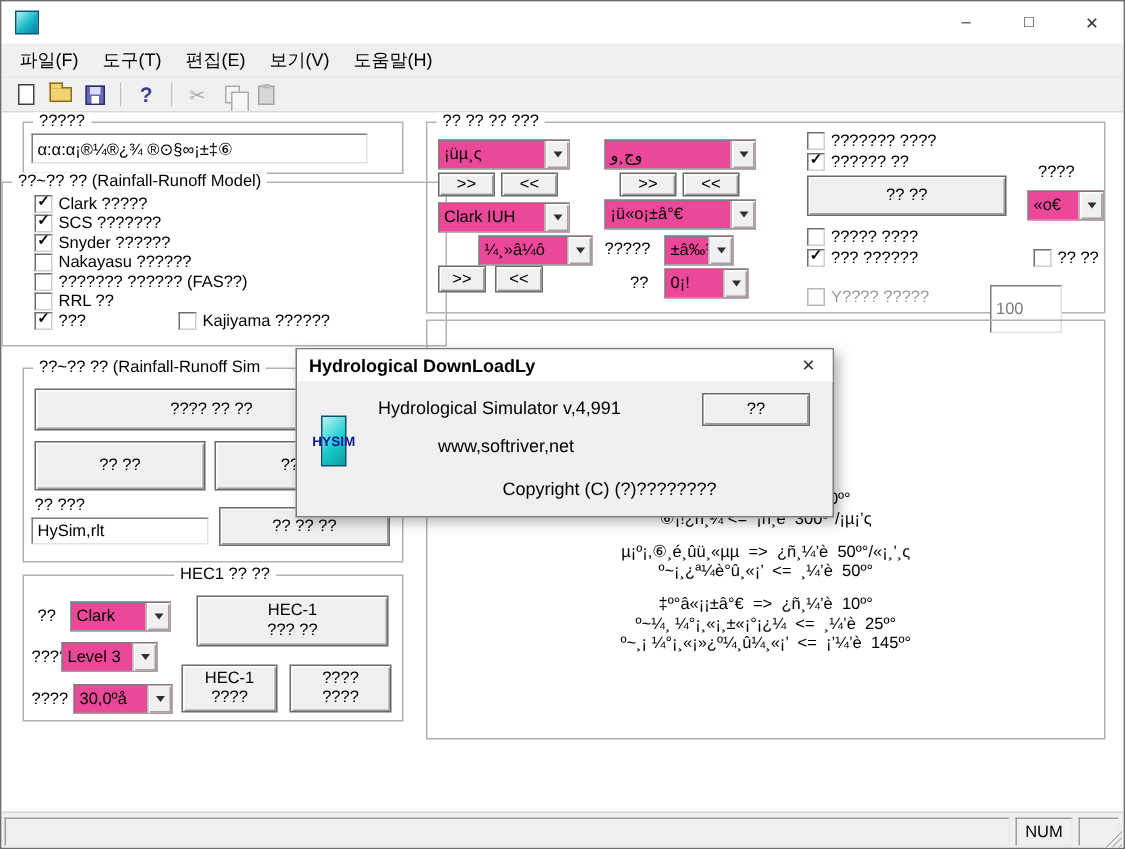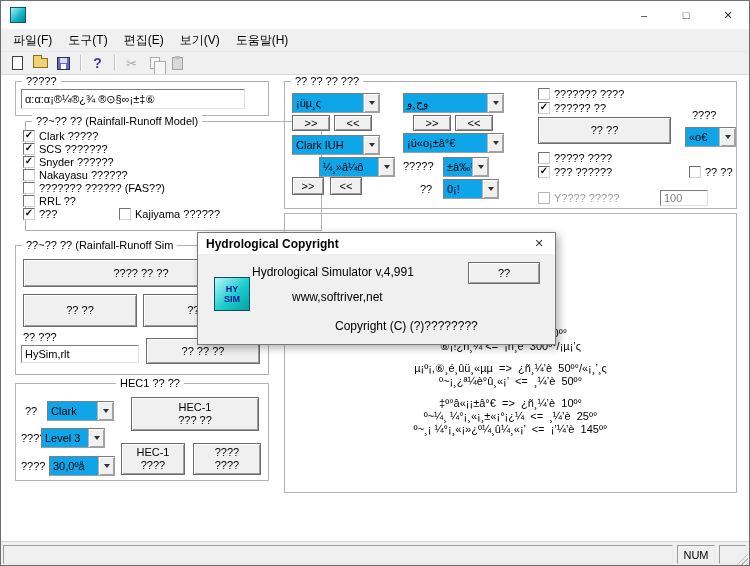--- a/index.html
+++ b/index.html
@@ -44,21 +44,21 @@
 
   .btn3d{position:absolute;background:#f0f0f0;border:1px solid #6c6c6c;
     box-shadow:inset 1px 1px 0 #ffffff, inset -1px -1px 0 #9c9c9c;
     display:flex;flex-direction:column;align-items:center;justify-content:center;
     font-size:11px;line-height:13px;color:#000;white-space:nowrap;cursor:default}
 
   .edit{position:absolute;background:#fff;border:1px solid;border-color:#7d7d7d #e2e2e2 #e2e2e2 #7d7d7d;
     padding:2px 3px;font-size:11px;font-family:"Liberation Sans",sans-serif;color:#000;outline:none}
   .edit.dim{color:#7c7c7c}
 
-  .combo{position:absolute;height:20px;background:#0ea5e9;border:1px solid;border-color:#7d7d7d #9f9f9f #9f9f9f #7d7d7d;display:flex;align-items:stretch}
+  .combo{position:absolute;height:20px;background:#ec4899;border:1px solid;border-color:#7d7d7d #9f9f9f #9f9f9f #7d7d7d;display:flex;align-items:stretch}
   .combo-text{flex:1;padding:3px 3px 0 3px;overflow:hidden;white-space:nowrap;font-size:11px}
   .combo-btn{width:16px;background:#f0f0f0;border-left:1px solid #b5b5b5;
     box-shadow:inset 1px 1px 0 #fff, inset -1px -1px 0 #a2a2a2;
     display:flex;align-items:center;justify-content:center}
   .arr{width:0;height:0;border-left:3px solid transparent;border-right:3px solid transparent;border-top:4px solid #303030}
 
   .chk{position:absolute;display:flex;align-items:center;gap:4px;font-size:11px;white-space:nowrap;color:#000}
   .chk .box{width:12px;height:12px;background:#fff;border:1px solid;border-color:#6f6f6f #cfcfcf #cfcfcf #6f6f6f;
     display:flex;align-items:center;justify-content:center}
   .chk .mark{font-size:10px;line-height:10px;font-weight:bold;color:#000;transform:translateY(-1px)}
@@ -69,23 +69,23 @@
   #info-lines .iline{white-space:pre;font-size:11px;line-height:13px;color:#000}
   #info-lines .gap{margin-top:9px}
 
   
   #dialog{position:absolute;left:196px;top:231px;width:359px;height:113px;background:#f0f0f0;
     border:1px solid #7a7a7a;box-shadow:3px 3px 8px rgba(0,0,0,.3);z-index:50}
   #dlg-titlebar{height:22px;background:#fff;display:flex;align-items:center;padding-left:8px;border-bottom:1px solid #f0f0f0}
   #dlg-title{font-weight:bold;font-size:12px;color:#000}
   #dlg-close{margin-left:auto;width:32px;height:22px;display:flex;align-items:center;justify-content:center;font-size:11px;color:#333}
   .dlg-text{position:absolute;font-size:12px;color:#000;white-space:nowrap}
-  #hysim-icon{position:absolute;left:16px;top:44px;width:36px;height:34px;
+  #hysim-icon{position:absolute;left:16px;top:44px;width:17px;height:34px;
     background:linear-gradient(135deg,#b8f6f6,#19cdcd 55%,#0c9f9f);border:1px solid #07506e;
-    display:flex;flex-direction:column;align-items:center;justify-content:center;
+    display:flex;align-items:center;justify-content:center;
     font-size:9px;line-height:10px;font-weight:bold;color:#15159a}
 
   
   #statusbar{position:absolute;left:0;top:540px;width:100%;height:26px;background:#f0f0f0;border-top:1px solid #d4d4d4}
   .sb-pane{position:absolute;top:3px;height:19px;border:1px solid;border-color:#9d9d9d #eaeaea #eaeaea #9d9d9d;
     font-size:11px;display:flex;align-items:center;justify-content:center;color:#000}
   #grip{position:absolute;right:1px;bottom:1px;width:14px;height:14px;
     background:repeating-linear-gradient(135deg,#f0f0f0 0 2px,#b9b9b9 2px 3px);
     clip-path:polygon(100% 0,100% 100%,0 100%)}
 </style>
@@ -137,21 +137,21 @@
       </div>
   </div>
 
   <div id="client"></div>
 
   <div class="group" style="left:14px;top:80px;width:254px;height:35px">
     <span class="group-label">?????</span>
   </div>
   <input class="edit" style="left: 20px; top: 88px; width: 224px; height: 20px;" value="α:α:α¡®¼®¿¾ ®⊙§∞¡±‡⑥">
 
-  <div class="group" style="left:24px;top:120px;width:297px;height:110px">
+  <div class="group" style="left:0;top:120px;width:297px;height:110px">
     <span class="group-label">??~?? ?? (Rainfall-Runoff Model)</span>
   </div>
   <div class="chk" style="left:22px;top:129px">
     <span class="box">
         <span class="mark">✓</span>
       </span>
     <span>Clark ?????</span>
   </div>
   <div class="chk" style="left:22px;top:142px">
     <span class="box">
@@ -358,36 +358,36 @@
         <span class="mark"></span>
       </span>
     <span>?? ??</span>
   </div>
   <div class="chk disabled" style="left:537px;top:191px">
     <span class="box">
         <span class="mark"></span>
       </span>
     <span>Y???? ?????</span>
   </div>
-  <input class="edit dim" style="left: 659px; top: 189px; width: 48px; height: 16px;" value="100">
+  <input class="edit dim" style="left: 659px; top: 189px; width: 48px; height: 32px;" value="100">
 
   <div class="group" style="left:283px;top:212px;width:453px;height:280px"></div>
   <div id="info-lines">
     <div class="iline">¡ü⑥‡¿µ  =&gt;  ¿ñ¸è  60º°</div>
     <div class="iline">⑥¡!¿ñ¸¼ &lt;=  ¡ñ¸è  300º°/¡µ¡’ς</div>
     <div class="iline gap">µ¡º¡,⑥¸é¸ûü¸«µµ  =&gt;  ¿ñ¸¼’è  50º°/«¡¸’¸ς</div>
     <div class="iline">º~¡¸¿ª¼è°û¸«¡’  &lt;=  ¸¼’è  50º°</div>
     <div class="iline gap">‡º°â«¡¡±â°€  =&gt;  ¿ñ¸¼’è  10º°</div>
     <div class="iline">º~¼¸ ¼°¡¸«¡¸±«¡°¡¿¼  &lt;=  ¸¼’è  25º°</div>
     <div class="iline">º~¸¡ ¼°¡¸«¡»¿º¼¸û¼¸«¡’  &lt;=  ¡’¼’è  145º°</div>
   </div>
 
   <div id="dialog">
     <div id="dlg-titlebar">
-      <span id="dlg-title">Hydrological Copyright</span>
+      <span id="dlg-title">Hydrological DownLoadLy</span>
       <span id="dlg-close">✕</span>
     </div>
     <div class="dlg-text" style="left:54px;top:32px">Hydrological Simulator v,4,991</div>
     <div class="btn3d" style="left:270px;top:29px;width:72px;height:22px">
       <span>??</span>
     </div>
     <div id="hysim-icon">
       <span>HY</span>
       <span>SIM</span>
     </div>

